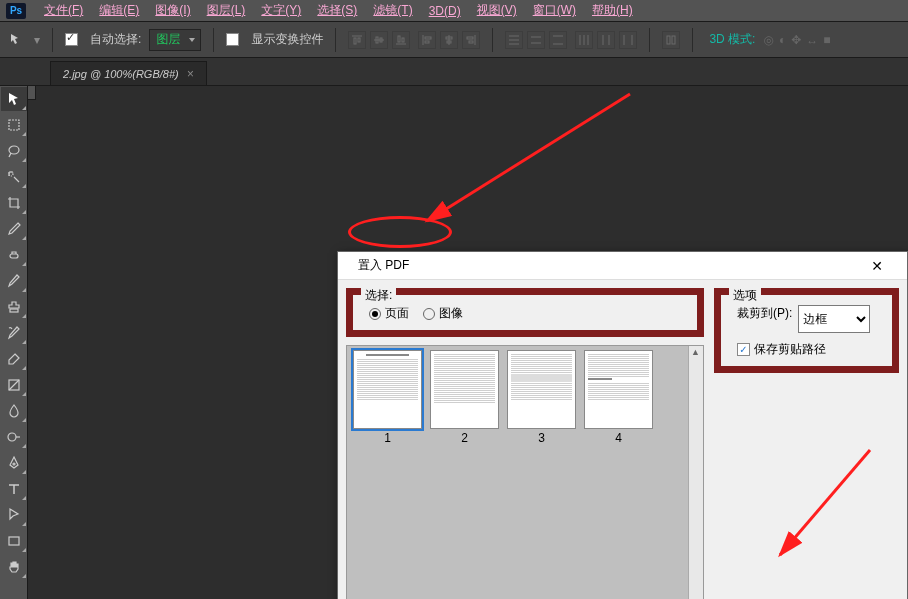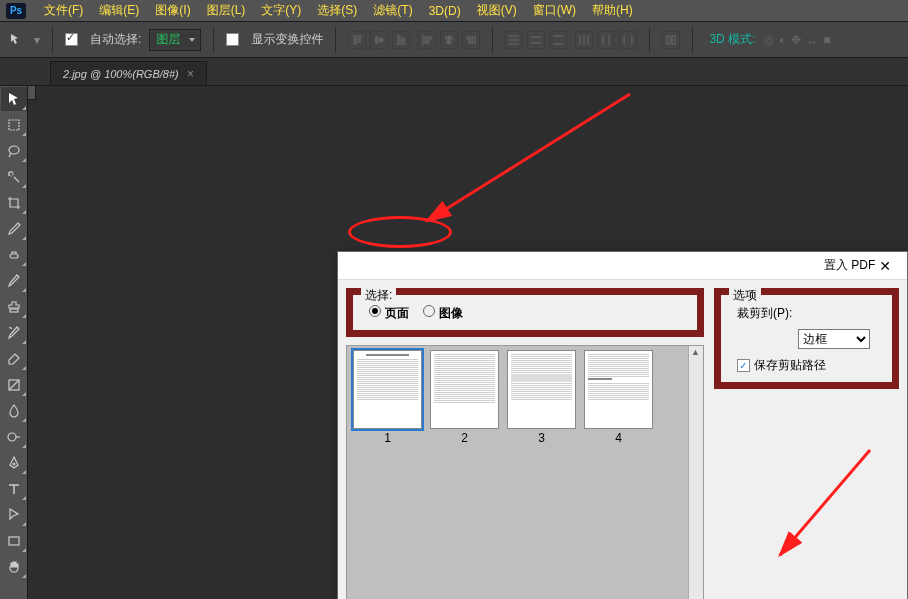--- a/index.html
+++ b/index.html
@@ -1,19 +1,19 @@
 <!DOCTYPE html>
 <html><head>
 <meta charset="utf-8">
 <style>
 * { box-sizing: border-box; margin: 0; padding: 0; }
 body { font-family: "Microsoft YaHei", Tahoma, Arial, sans-serif; font-size: 12px; background: #2d2d2d; width: 908px; height: 599px; overflow: hidden; position: relative; }
 .menubar { background: #535353; height: 22px; display: flex; align-items: center; padding: 0 0 0 6px; border-bottom: 1px solid #1a1a1a; }
 .ps-logo { width: 20px; height: 16px; background: #0f172a; color: #31a8ff; font-weight: bold; font-size: 10px; display: flex; align-items: center; justify-content: center; border-radius: 2px; margin-right: 10px; }
-.menu-item { color: #fde047; padding: 0 8px; height: 100%; display: flex; align-items: center; cursor: default; }
+.menu-item { color: #f9a8d4; padding: 0 8px; height: 100%; display: flex; align-items: center; cursor: default; text-decoration: underline; }
 .optbar { background: #454545; height: 36px; display: flex; align-items: center; padding: 4px 8px; gap: 8px; border-bottom: 1px solid #1a1a1a; color: #bbb; }
 .opt-icon { width: 18px; height: 18px; display: inline-flex; align-items: center; justify-content: center; }
 .opt-sep { width: 1px; height: 24px; background: #2a2a2a; margin: 0 4px; }
 .checkbox { width: 13px; height: 13px; background: #fff; border: 1px solid #888; display: inline-block; margin-right: 4px; vertical-align: middle; position: relative; }
 .checkbox.checked::after { content: "✓"; color: #333; position: absolute; top: -3px; left: 0; font-size: 11px; }
 .opt-drop { background: #393939; border: 1px solid #222; padding: 2px 20px 2px 6px; color: #22c55e; height: 22px; display: flex; align-items: center; position: relative; }
 .opt-drop::after { content: ""; position: absolute; right: 5px; top: 50%; margin-top: -2px; border-left: 3px solid transparent; border-right: 3px solid transparent; border-top: 4px solid #aaa; }
 .opt-label { color: #ccc; }
 .align-icons { display: flex; gap: 4px; }
 .align-icon { width: 18px; height: 18px; border: 1px solid #383838; display: flex; align-items: center; justify-content: center; opacity: .55; }
@@ -26,44 +26,44 @@
 .tab-close { color: #888; font-size: 12px; cursor: default; }
 .workspace { background: #2d2d2d; position: relative; height: 513px; }
 .toolbar { position: absolute; left: 0; top: 0; width: 28px; background: #535353; border-right: 1px solid #1a1a1a; height: 100%; display: flex; flex-direction: column; }
 .toolflyout { position: absolute; left: 28px; top: 0; width: 8px; height: 14px; background: #535353; border-right: 1px solid #1a1a1a; border-bottom: 1px solid #1a1a1a; }
 .tool { width: 26px; height: 24px; display: flex; align-items: center; justify-content: center; color: #ccc; position: relative; margin: 1px; }
 .tool.active { background: #3b3b3b; }
 .tool svg { stroke: #ccc; fill: none; stroke-width: 1.2; }
 .tool.active svg { stroke: #fff; }
 .tool-sub::after { content: ""; position: absolute; right: 1px; bottom: 1px; border-left: 4px solid transparent; border-bottom: 4px solid #aaa; }
 .dialog { position: absolute; left: 337px; top: 165px; width: 571px; height: 434px; background: #f0f0f0; border: 1px solid #666; box-shadow: 2px 2px 8px rgba(0,0,0,.5); font-size: 12px; color: #000; }
-.dlg-title { background: #fff; height: 28px; display: flex; align-items: center; justify-content: flex-end; padding: 0 12px; border-bottom: 1px solid #ddd; }
+.dlg-title { background: #fff; height: 28px; display: flex; align-items: center; justify-content: space-between; padding: 0 20px; border-bottom: 1px solid #ddd; }
 .dlg-close { font-size: 14px; cursor: default; padding: 0 4px; }
 .dlg-body { display: flex; padding: 8px; gap: 10px; height: calc(100% - 28px); }
 .dlg-left { flex: 1; display: flex; flex-direction: column; }
 .dlg-right { width: 185px; display: flex; flex-direction: column; }
 .groupbox { border: 7px solid #7f1d1d; padding: 10px 16px 8px; position: relative; margin-bottom: 8px; }
 .gb-legend { position: absolute; top: -8px; left: 8px; background: #f0f0f0; padding: 0 4px; }
 .radio-row { display: flex; gap: 14px; }
-.radio { display: flex; gap: 4px; font-weight: bold; }
+.radio { display: flex; align-items: center; gap: 4px; }
 .radio-dot { width: 12px; height: 12px; border-radius: 50%; border: 1px solid #666; display: inline-block; position: relative; }
 .radio-dot.on::after { content: ""; position: absolute; width: 6px; height: 6px; background: #000; border-radius: 50%; left: 2px; top: 2px; }
 .thumb-area { flex: 1; border: 1px solid #999; background: #bfbfbf; position: relative; overflow: hidden; }
 .thumb-row { display: flex; padding: 4px; gap: 4px; background: #bfbfbf; }
 .thumb { width: 73px; display: flex; flex-direction: column; align-items: center; }
 .thumb-page { width: 69px; height: 79px; background: #fff; border: 1px solid #888; padding: 3px; overflow: hidden; }
 .thumb.selected .thumb-page { outline: 2px solid #2a7ad1; }
 .thumb-lines { width: 100%; }
 .thumb-lines div { height: 1px; background: #cfcfcf; margin-bottom: 1px; }
 .thumb-lines .hdr { height: 2px; background: #888; margin-bottom: 3px; width: 70%; margin-left: auto; margin-right: auto; }
 .thumb-label { margin-top: 2px; font-size: 12px; }
 .thumb-scroll { width: 15px; background: #e8e8e8; position: absolute; right: 0; top: 0; bottom: 0; border-left: 1px solid #aaa; }
 .thumb-scroll::before { content: "▲"; position: absolute; top: 1px; left: 2px; font-size: 9px; color: #666; }
 .thumb-scroll::after { content: "▼"; position: absolute; bottom: 1px; left: 2px; font-size: 9px; color: #666; }
-select.native { border: 1px solid #7a7a7a; background: #fff; font-size: 12px; height: 20px; margin-top: 24px; }
+select.native { border: 1px solid #7a7a7a; background: #fff; font-size: 12px; height: 28px; }
 .crop-row { display: flex; align-items: flex-start; gap: 6px; }
 .chk-row { display: flex; align-items: center; gap: 4px; margin-top: 8px; }
 .winchk { width: 13px; height: 13px; background: #fff; border: 1px solid #888; display: inline-flex; align-items: center; justify-content: center; font-size: 10px; color: #2a7ad1; }
 .annotate { position: absolute; pointer-events: none; }
 #red-ellipse { left: 348px; top: 216px; width: 104px; height: 32px; border: 3px solid #ff1f1f; border-radius: 50%; z-index: 50; }
 </style>
 </head>
 <body>
 
 <div class="menubar">

